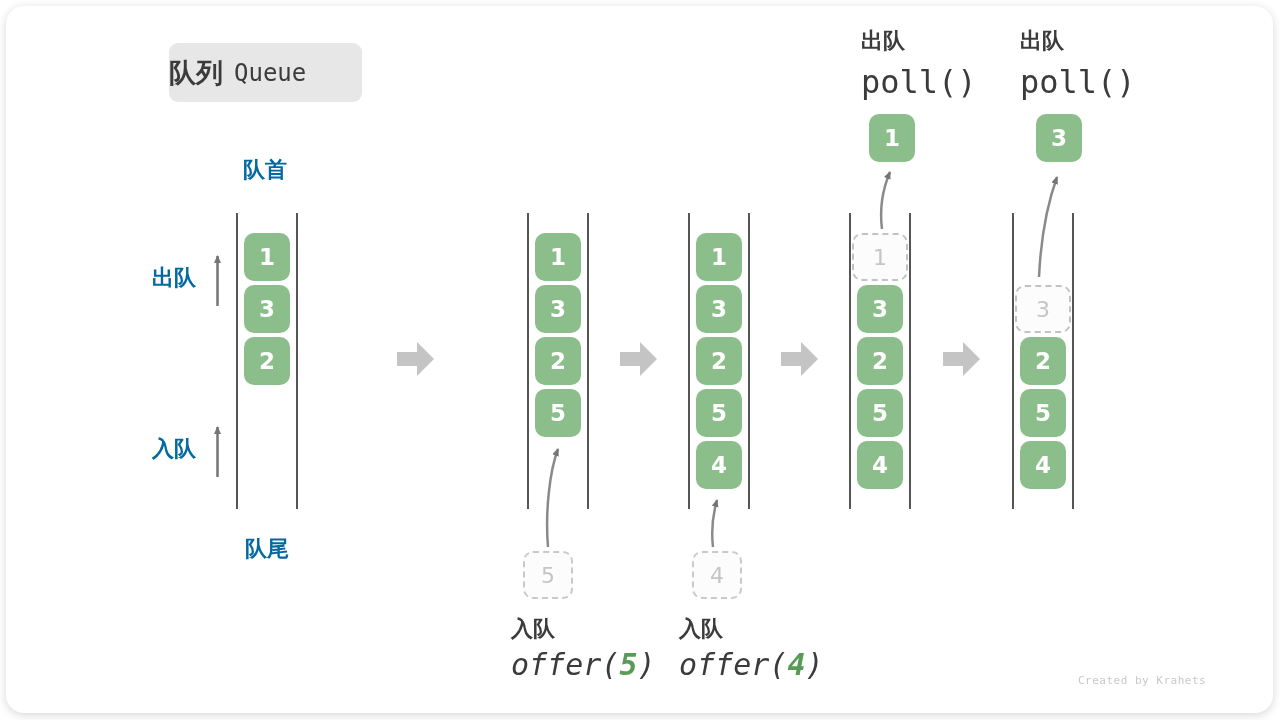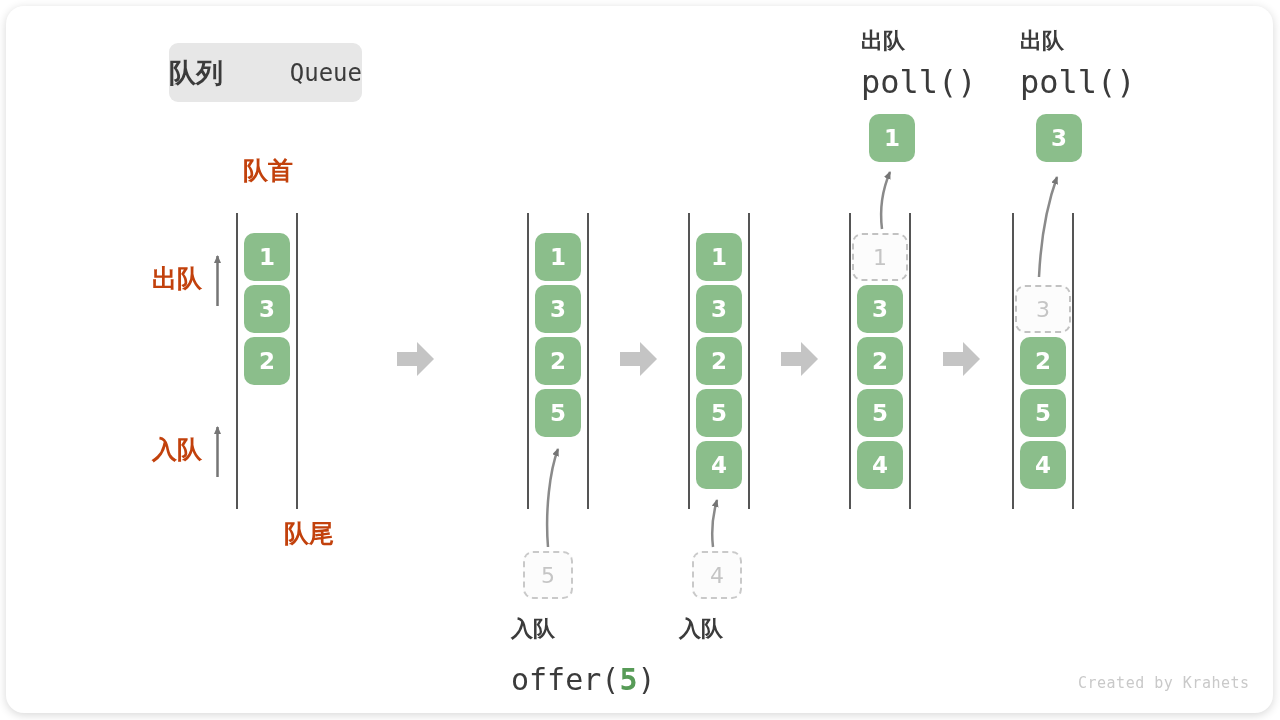--- a/index.html
+++ b/index.html
@@ -10,29 +10,29 @@
   }
   .card{
     position:absolute;left:6px;top:6px;width:1267px;height:707px;
     background:#ffffff;border-radius:18px;
     box-shadow:0 2px 10px rgba(0,0,0,0.16);
   }
   
   .badge{
     position:absolute;left:169px;top:43px;width:193px;height:59px;
     background:#E7E7E7;border-radius:9px;
-    display:flex;align-items:center;justify-content:space-between;gap:11px;
+    display:flex;align-items:center;justify-content:flex-start;gap:11px;
   }
   .badge .zh{font-size:27px;font-weight:700;color:#3B3B3B;}
   .badge .en{font-family:"DejaVu Sans Mono","Liberation Mono",monospace;font-size:24px;color:#3B3B3B;}
 
   
-  .zh-label{position:absolute;font-size:25px;font-weight:700;color:#c2410c;white-space:nowrap;line-height:26px;}
+  .zh-label{position:absolute;font-size:22px;font-weight:700;color:#0369a1;white-space:nowrap;line-height:26px;}
   .lbl-front{left:243px;top:157px;}
-  .lbl-rear{left:245px;top:520px;margin-left:39px;}
+  .lbl-rear{left:245px;top:536px;}
   .lbl-deq{left:152px;top:265px;}
   .lbl-enq{left:152px;top:436px;}
 
   
   .queue{
     position:absolute;top:213px;width:62px;height:296px;box-sizing:border-box;
     border-left:2px solid #555555;border-right:2px solid #555555;
   }
   .qpos-0{left:236px}.qpos-1{left:527px}.qpos-2{left:688px}.qpos-3{left:849px}.qpos-4{left:1012px}
 
@@ -68,35 +68,35 @@
   }
   .out-1{left:869px;top:114px;}
   .out-3{left:1036px;top:114px;}
 
   
   .op{position:absolute;}
   .op .op-zh{font-size:22px;font-weight:700;color:#3B3B3B;line-height:26px;}
   .op-enq-5{left:511px;top:616px;}
   .op-enq-4{left:679px;top:616px;}
   .op-enq .op-code{
-    font-family:"DejaVu Sans Mono","Liberation Mono",monospace;font-size:30px;color:#3B3B3B;margin-top:20px;
+    font-family:"DejaVu Sans Mono","Liberation Mono",monospace;font-size:30px;color:#3B3B3B;margin-top:5px;font-style:italic;
   }
   .op-deq-1{left:861px;top:28px;}
   .op-deq-2{left:1020px;top:28px;}
   .op-deq .op-code{
     font-family:"DejaVu Sans Mono","Liberation Mono",monospace;font-size:32px;color:#3B3B3B;margin-top:9px;
   }
   .green-num{color:#579B57;font-weight:700;}
 
   
   svg.overlay{position:absolute;left:0;top:0;width:1280px;height:720px;pointer-events:none;}
 
   .watermark{
     position:absolute;left:1078px;top:674px;
-    font-family:"DejaVu Sans Mono","Liberation Mono",monospace;font-size:15px;
+    font-family:"DejaVu Sans Mono","Liberation Mono",monospace;font-size:11px;
     letter-spacing:0.5px;color:#C9C9C9;white-space:nowrap;
   }
 </style>
 </head>
 <body>
 
 <div class="card"></div>
 
 <div class="badge">
   <span class="zh">队列</span>
@@ -148,20 +148,21 @@
 <div class="incoming in-4">4</div>
 <div class="polled out-1">1</div>
 <div class="polled out-3">3</div>
 
 <div class="op op-enq op-enq-5">
   <div class="op-zh">入队</div>
   <div class="op-code"><span>offer(</span><span class="green-num">5</span><span>)</span></div>
 </div>
 <div class="op op-enq op-enq-4">
   <div class="op-zh">入队</div>
+  <div class="op-code"><span>offer(</span><span class="green-num">4</span><span>)</span></div>
 </div>
 <div class="op op-deq op-deq-1">
   <div class="op-zh">出队</div>
   <div class="op-code">poll()</div>
 </div>
 <div class="op op-deq op-deq-2">
   <div class="op-zh">出队</div>
   <div class="op-code">poll()</div>
 </div>
 

